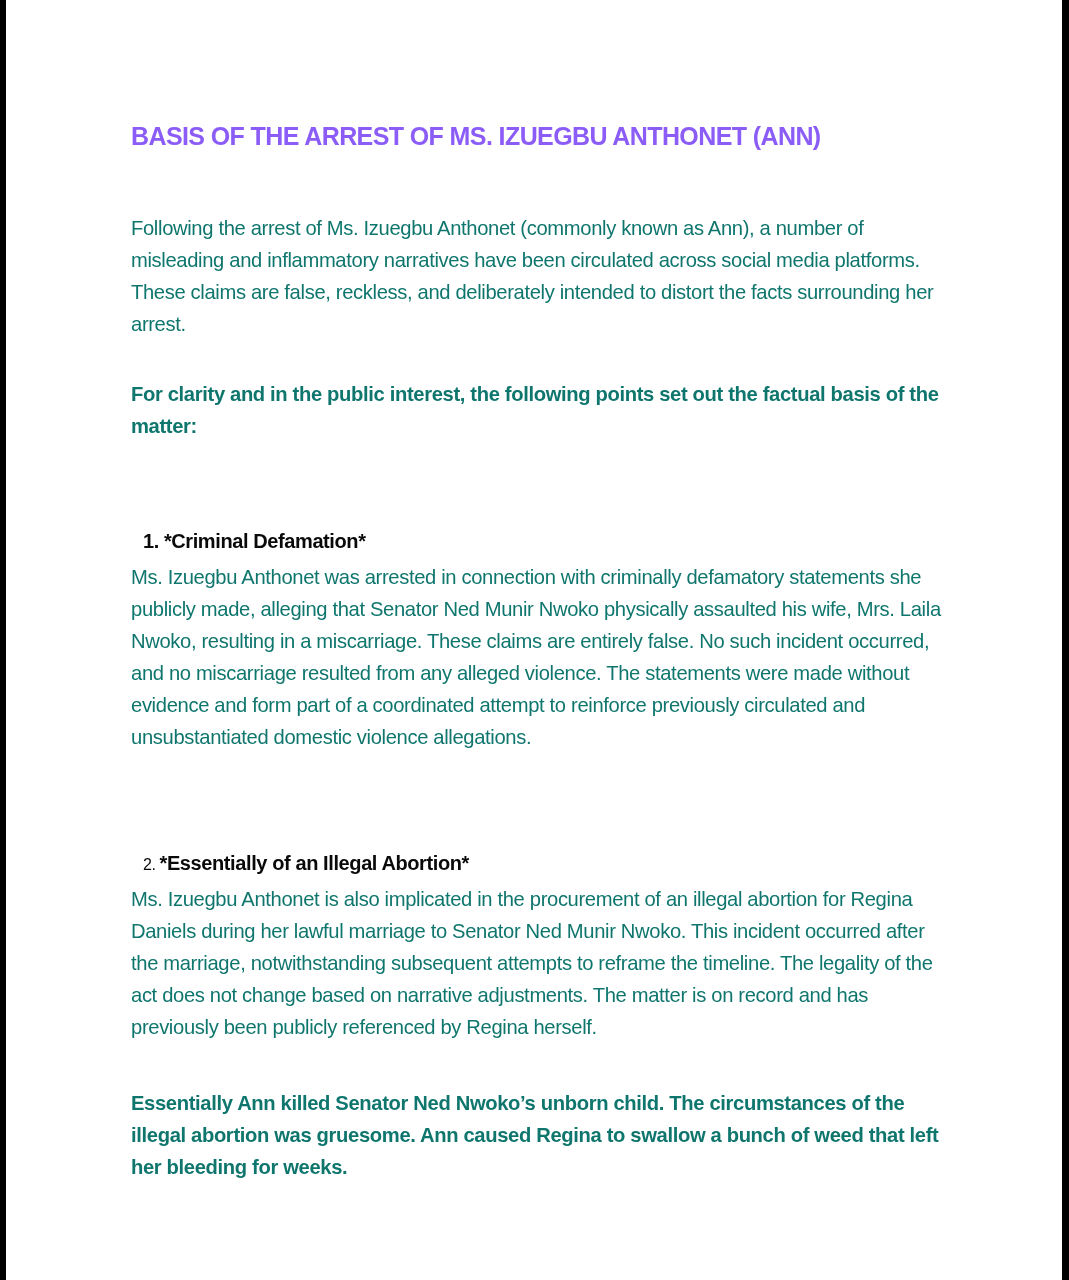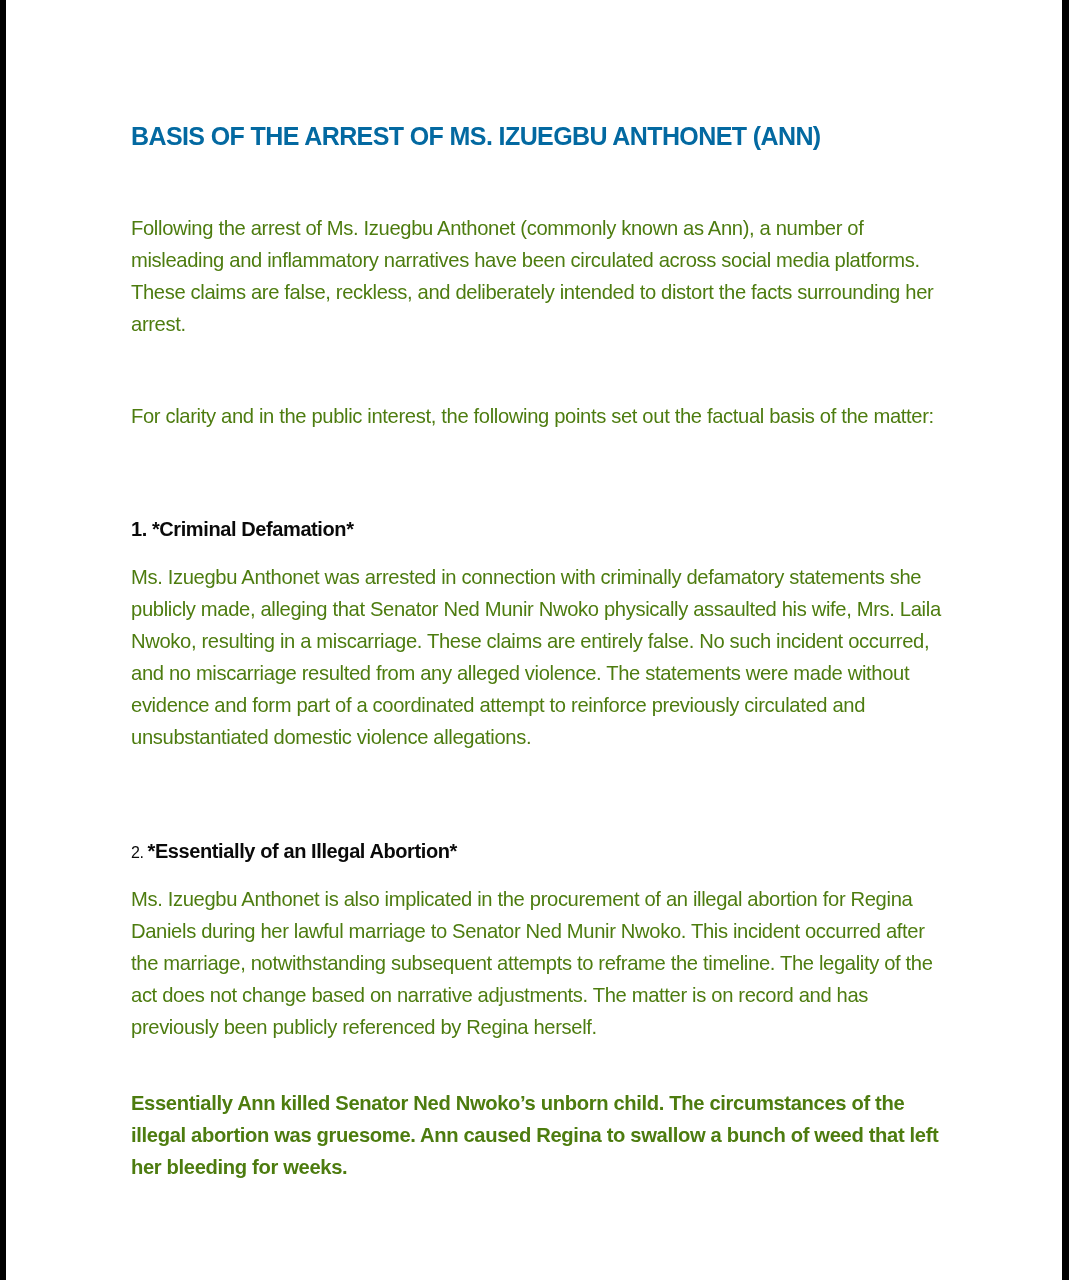--- a/index.html
+++ b/index.html
@@ -31,36 +31,36 @@
     }
     .title {
       position: absolute;
       top: 122px;
       left: 0;
       margin: 0;
       font-size: 25px;
       font-weight: bold;
       letter-spacing: -0.6px;
       white-space: nowrap;
-      color: #0369a1;
+      color: #8b5cf6;
     }
     .para {
       position: absolute;
       left: 0;
       width: 812px;
       margin: 0;
       font-size: 20.2px;
       line-height: 32px;
       letter-spacing: -0.35px;
-      color: #4d7c0f;
+      color: #0f766e;
     }
     .heading {
       position: absolute;
       left: 0;
-      margin: 0;
+      margin: 12px;
       font-size: 20px;
       font-weight: bold;
       letter-spacing: -0.4px;
       white-space: nowrap;
       color: #0a0a0a;
     }
     .heading .num-small {
       font-weight: normal;
       font-size: 16px;
       margin-right: 4px;
@@ -72,21 +72,21 @@
 </head>
 <body>
 
 <div class="page">
   <div class="content">
 
     <h1 class="title">BASIS OF THE ARREST OF MS. IZUEGBU ANTHONET (ANN)</h1>
 
     <p class="para" style="top:212px;">Following the arrest of Ms. Izuegbu Anthonet (commonly known as Ann), a number of misleading and inflammatory narratives have been circulated across social media platforms. These claims are false, reckless, and deliberately intended to distort the facts surrounding her arrest.</p>
 
-    <p class="para" style="top:400px;">For clarity and in the public interest, the following points set out the factual basis of the matter:</p>
+    <p class="para" style="top:378px;font-weight:bold;">For clarity and in the public interest, the following points set out the factual basis of the matter:</p>
 
     <div class="heading" style="top:518px;">
       <span class="num">1.</span><span>*Criminal Defamation*</span>
     </div>
 
     <p class="para" style="top:561px;">Ms. Izuegbu Anthonet was arrested in connection with criminally defamatory statements she publicly made, alleging that Senator Ned Munir Nwoko physically assaulted his wife, Mrs. Laila Nwoko, resulting in a miscarriage. These claims are entirely false. No such incident occurred, and no miscarriage resulted from any alleged violence. The statements were made without evidence and form part of a coordinated attempt to reinforce previously circulated and unsubstantiated domestic violence allegations.</p>
 
     <div class="heading" style="top:840px;">
       <span class="num-small">2.</span><span>*Essentially of an Illegal Abortion*</span>
     </div>

